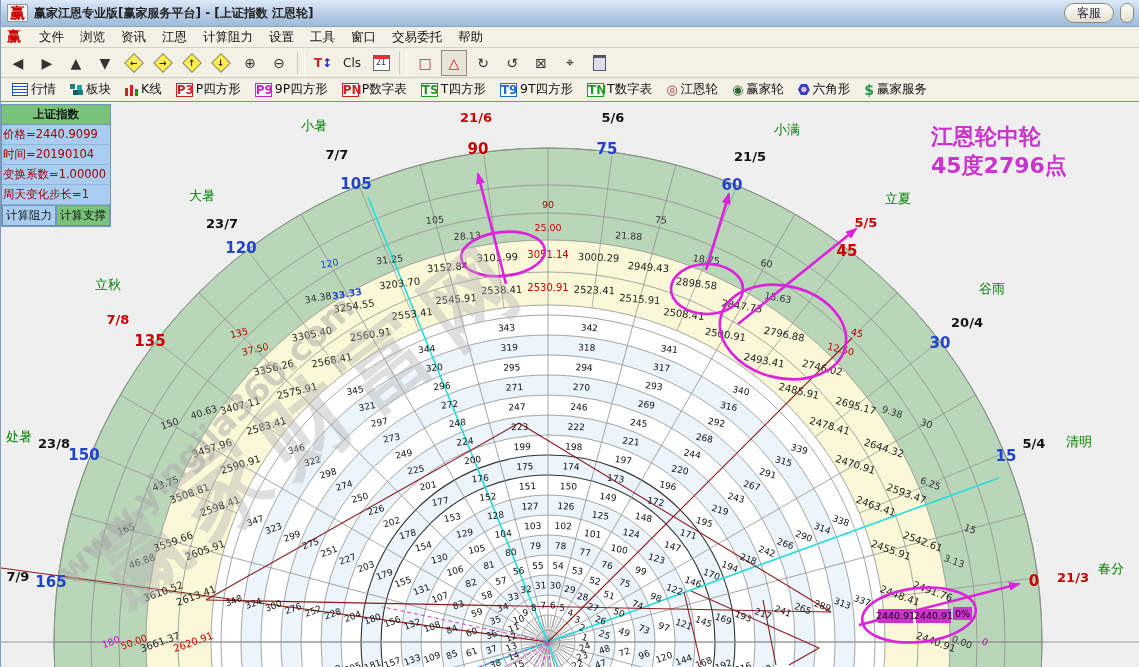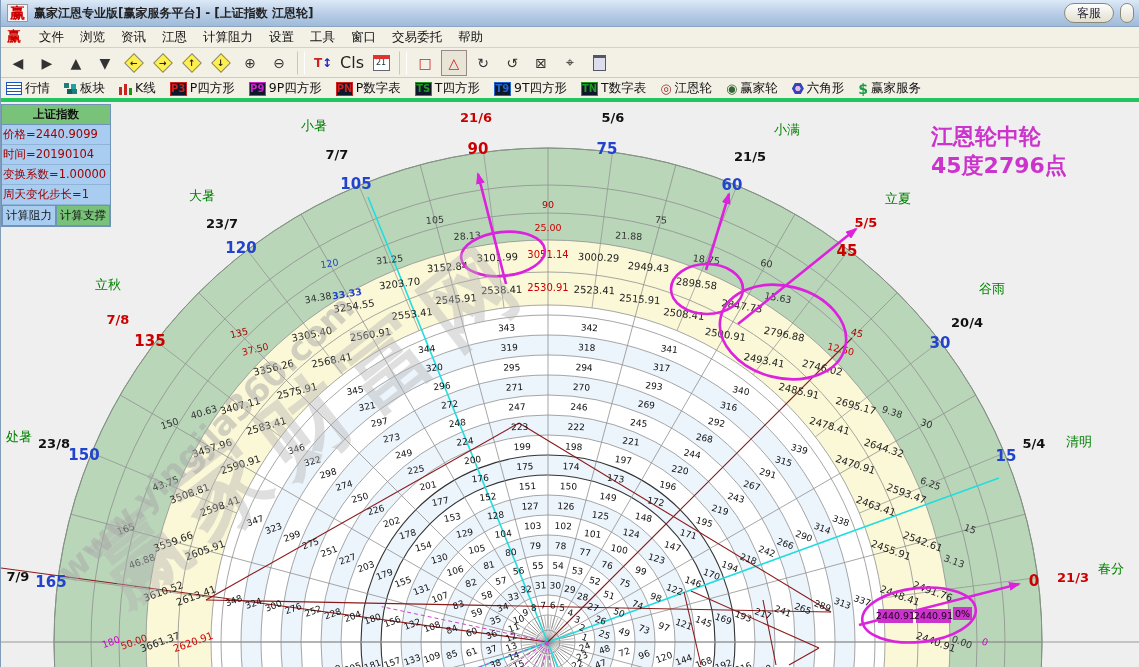--- a/index.html
+++ b/index.html
@@ -32,27 +32,27 @@
       display:flex;align-items:center;justify-content:center;}
   .tb .dia span{transform:rotate(-45deg);font-size:9px;color:#222;font-weight:bold;}
   .tb.sep{width:6px;border-left:1px solid #cbc7b7;border-right:1px solid #fff;height:22px;margin:0 2px;}
   .tb .cal{width:15px;height:14px;border:1px solid #667;background:#fff;position:relative;font-size:8px;
       line-height:14px;text-align:center;color:#133;}
   .cal::before{content:"";position:absolute;left:0;top:0;width:100%;height:3px;background:#d33;}
   .tb .trash{width:11px;height:12px;border:1px solid #556;border-top:3px solid #556;background:#dde;}
   .tb.red{color:#c22;}
   .ticon{font-size:12px;font-weight:bold;color:#c22;}
   .ticon b{color:#22c;font-weight:bold;}
-  .cls{font-size:16px;color:#222;text-align:right;}
+  .cls{font-size:12px;color:#222;text-align:right;}
   
   .ribbon{position:absolute;left:0;top:78px;width:1139px;height:24px;background:#f3f1e6;
-    border-bottom:4px solid #22c55e;display:flex;align-items:flex-end;box-sizing:border-box;gap:4px;}
+    border-bottom:1px solid #22c55e;display:flex;align-items:center;padding-left:6px;box-sizing:border-box;gap:4px;}
   .rb{display:flex;align-items:center;gap:3px;padding:1px 5px;font-size:12.5px;color:#111;}
-  .badge{font-size:10px;font-weight:bold;width:15px;height:12px;line-height:12px;text-align:center;
-     background:#0f172a;}
+  .badge{font-size:12px;font-weight:bold;width:15px;height:12px;line-height:12px;text-align:center;
+     background:#ffffff;}
   .icon-grid{width:14px;height:11px;border:1px solid #2255bb;
      background:linear-gradient(#fff 0 2px,#2255bb 2px 3px,#fff 3px 5px,#2255bb 5px 6px,#fff 6px 8px,#2255bb 8px 9px,#fff 9px);}
   .icon-blocks{width:13px;height:11px;position:relative;}
   .icon-blocks i{position:absolute;width:5px;height:5px;background:#1d7d7d;}
   .icon-candles{width:13px;height:12px;position:relative;}
   .icon-candles i{position:absolute;bottom:0;width:3px;}
   .icon-hex{width:12px;height:11px;background:#3344bb;
      clip-path:polygon(25% 0,75% 0,100% 50%,75% 100%,25% 100%,0 50%);position:relative;}
   .icon-hex::after{content:"";position:absolute;left:3px;top:3px;width:6px;height:5px;background:#e7b7e7;
      clip-path:polygon(25% 0,75% 0,100% 50%,75% 100%,25% 100%,0 50%);}

